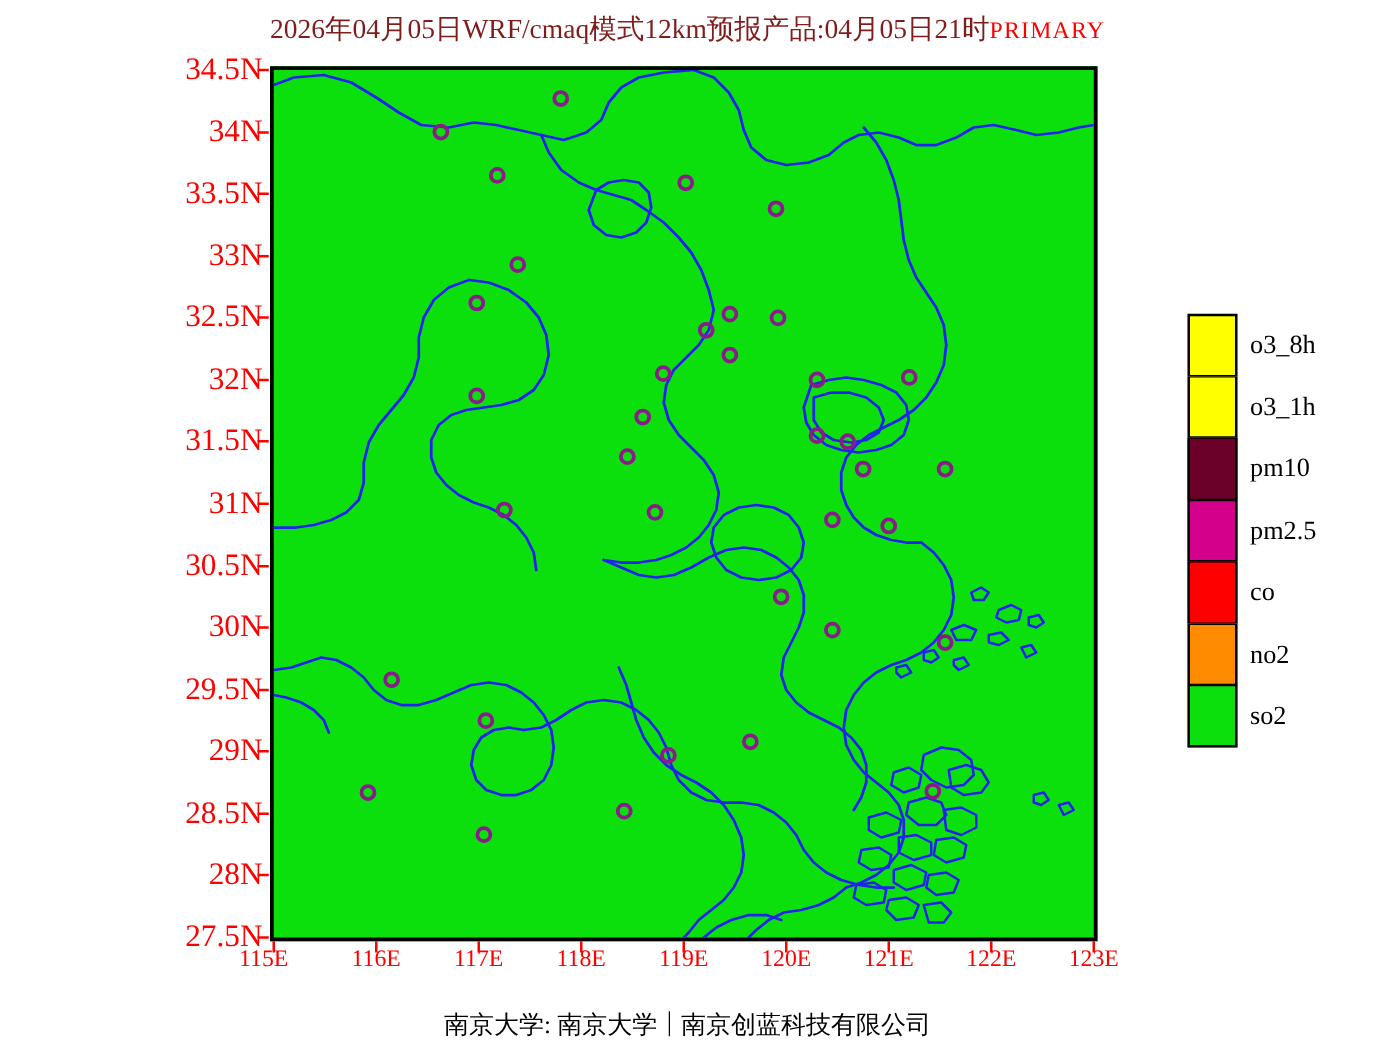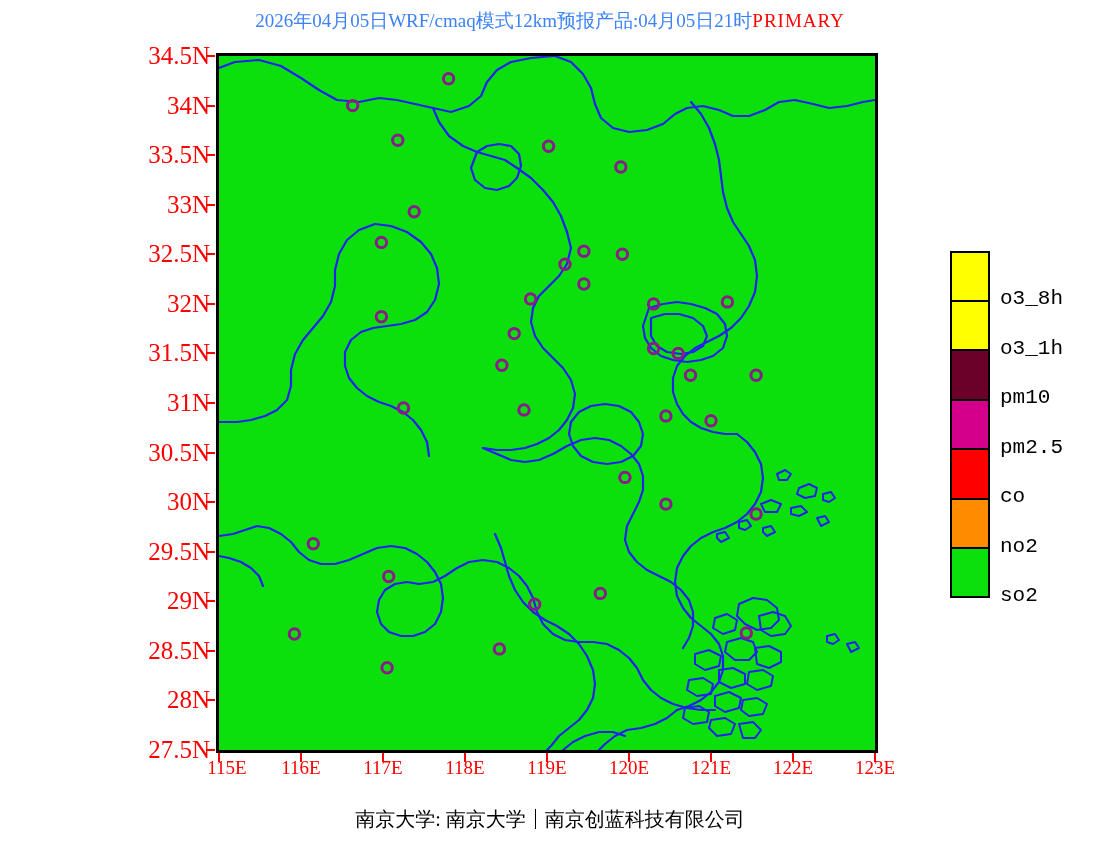--- a/index.html
+++ b/index.html
@@ -2,22 +2,22 @@
 <html><head>
 <meta charset="utf-8">
 <style>
   html,body{margin:0;padding:0;background:#ffffff;}
   body{width:1100px;height:850px;position:relative;overflow:hidden;
        font-family:"Liberation Serif",serif;}
 
   
   #title-bar{position:absolute;left:0;top:8px;width:1100px;height:30px;
              text-align:center;white-space:nowrap;}
-  #title-bar .t-main{font-family:"Liberation Serif",serif;font-size:19px;
-             color:#3b82f6;letter-spacing:0px;}
+  #title-bar .t-main{font-family:"Liberation Serif",serif;font-size:22px;
+             color:#7f1d1d;letter-spacing:0px;}
   #title-bar .t-primary{font-family:"Liberation Serif",serif;font-size:19px;
              color:#ff0000;letter-spacing:1px;}
 
   
   #map-panel{position:absolute;left:216px;top:53px;width:662px;height:700px;
              border:3px solid #000;box-sizing:border-box;
              background:#0ce00c;overflow:hidden;}
   #map-svg{position:absolute;left:0;top:0;width:656px;height:694px;display:block;}
 
   
@@ -33,22 +33,22 @@
 
   
   #legend{position:absolute;left:950px;top:251px;}
   .legend-row{position:relative;height:49.5px;}
   .legend-swatch{position:absolute;left:0;top:0;width:40px;height:49.5px;
                  border:2px solid #000;box-sizing:border-box;
                  border-bottom-width:1px;border-top-width:1px;}
   .legend-row:first-child .legend-swatch{border-top-width:2px;}
   .legend-row:last-child .legend-swatch{border-bottom-width:2px;}
   .legend-label{position:absolute;left:50px;top:12px;
-                font-family:Liberation Mono, monospace;font-size:21px;
-                color:#000;white-space:nowrap;letter-spacing:0px;margin-top:24px;}
+                font-family:Liberation Serif, serif;font-size:21px;
+                color:#000;white-space:nowrap;letter-spacing:0px;}
 
   
   #footer{position:absolute;left:0;top:806px;width:1100px;text-align:center;
           font-family:"Liberation Serif",serif;font-size:20px;color:#000;
           white-space:nowrap;}
   #footer .sep{display:inline-block;width:1px;height:20px;background:#000;
                vertical-align:-3px;margin:0 9px;}
 </style>
 </head>
 <body>
@@ -227,21 +227,21 @@
         <circle cx="315.7" cy="548.3" r="5.2"></circle>
         <circle cx="527.3" cy="577.0" r="5.2"></circle>
         <circle cx="75.4" cy="578.0" r="5.2"></circle>
         <circle cx="280.4" cy="592.9" r="5.2"></circle>
         <circle cx="168.1" cy="611.7" r="5.2"></circle>
       </g>
   </svg>
 </div>
 
 <div id="xlabels">
-    <div class="xtick" style="left: 182px;">115E</div>
+    <div class="xtick" style="left: 166px;">115E</div>
     <div class="xtickmark" style="left: 218px;"></div>
     <div class="xtick" style="left: 256px;">116E</div>
     <div class="xtickmark" style="left: 300px;"></div>
     <div class="xtick" style="left: 338px;">117E</div>
     <div class="xtickmark" style="left: 382px;"></div>
     <div class="xtick" style="left: 420px;">118E</div>
     <div class="xtickmark" style="left: 464px;"></div>
     <div class="xtick" style="left: 502px;">119E</div>
     <div class="xtickmark" style="left: 546px;"></div>
     <div class="xtick" style="left: 584px;">120E</div>

